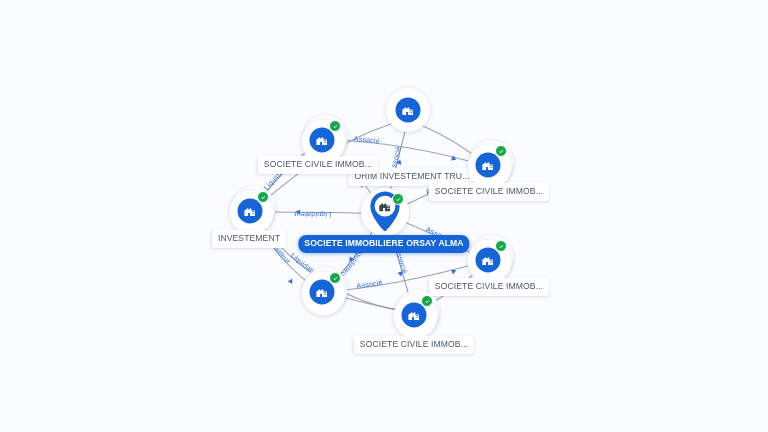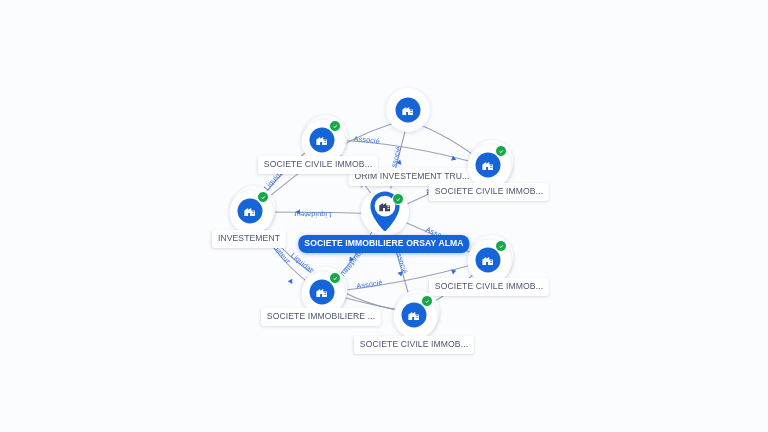--- a/index.html
+++ b/index.html
@@ -347,21 +347,20 @@
         <rect x="15.6" y="12.4" width="3.4" height="1.2" fill="#1565d8"></rect>
         <rect x="15.6" y="15.0" width="3.4" height="1.2" fill="#1565d8"></rect>
       </svg>
     </div>
     <div class="check">
       <svg width="7" height="7" viewBox="0 0 24 24">
           <path fill="#ffffff" d="M9.5 17.2 4.8 12.5l1.6-1.6 3.1 3.1 7.5-7.5 1.6 1.6z"></path>
         </svg>
     </div>
   </div>
-  <div class="node-label" style="left:321px; top:308px;">SOCIETE IMMOBILIERE ...</div>
 
   <div class="node" style="left:414px; top:315px;">
     <div class="stack s2"></div>
     <div class="stack s3"></div>
     <div class="disc">
       <svg width="15" height="15" viewBox="0 0 24 24">
         <path fill="#ffffff" d="M3 20V11l6-4v3l5-3v4h6v9h-8v-5h-3v5z"></path>
         <rect x="15.6" y="12.4" width="3.4" height="1.2" fill="#1565d8"></rect>
         <rect x="15.6" y="15.0" width="3.4" height="1.2" fill="#1565d8"></rect>
       </svg>

